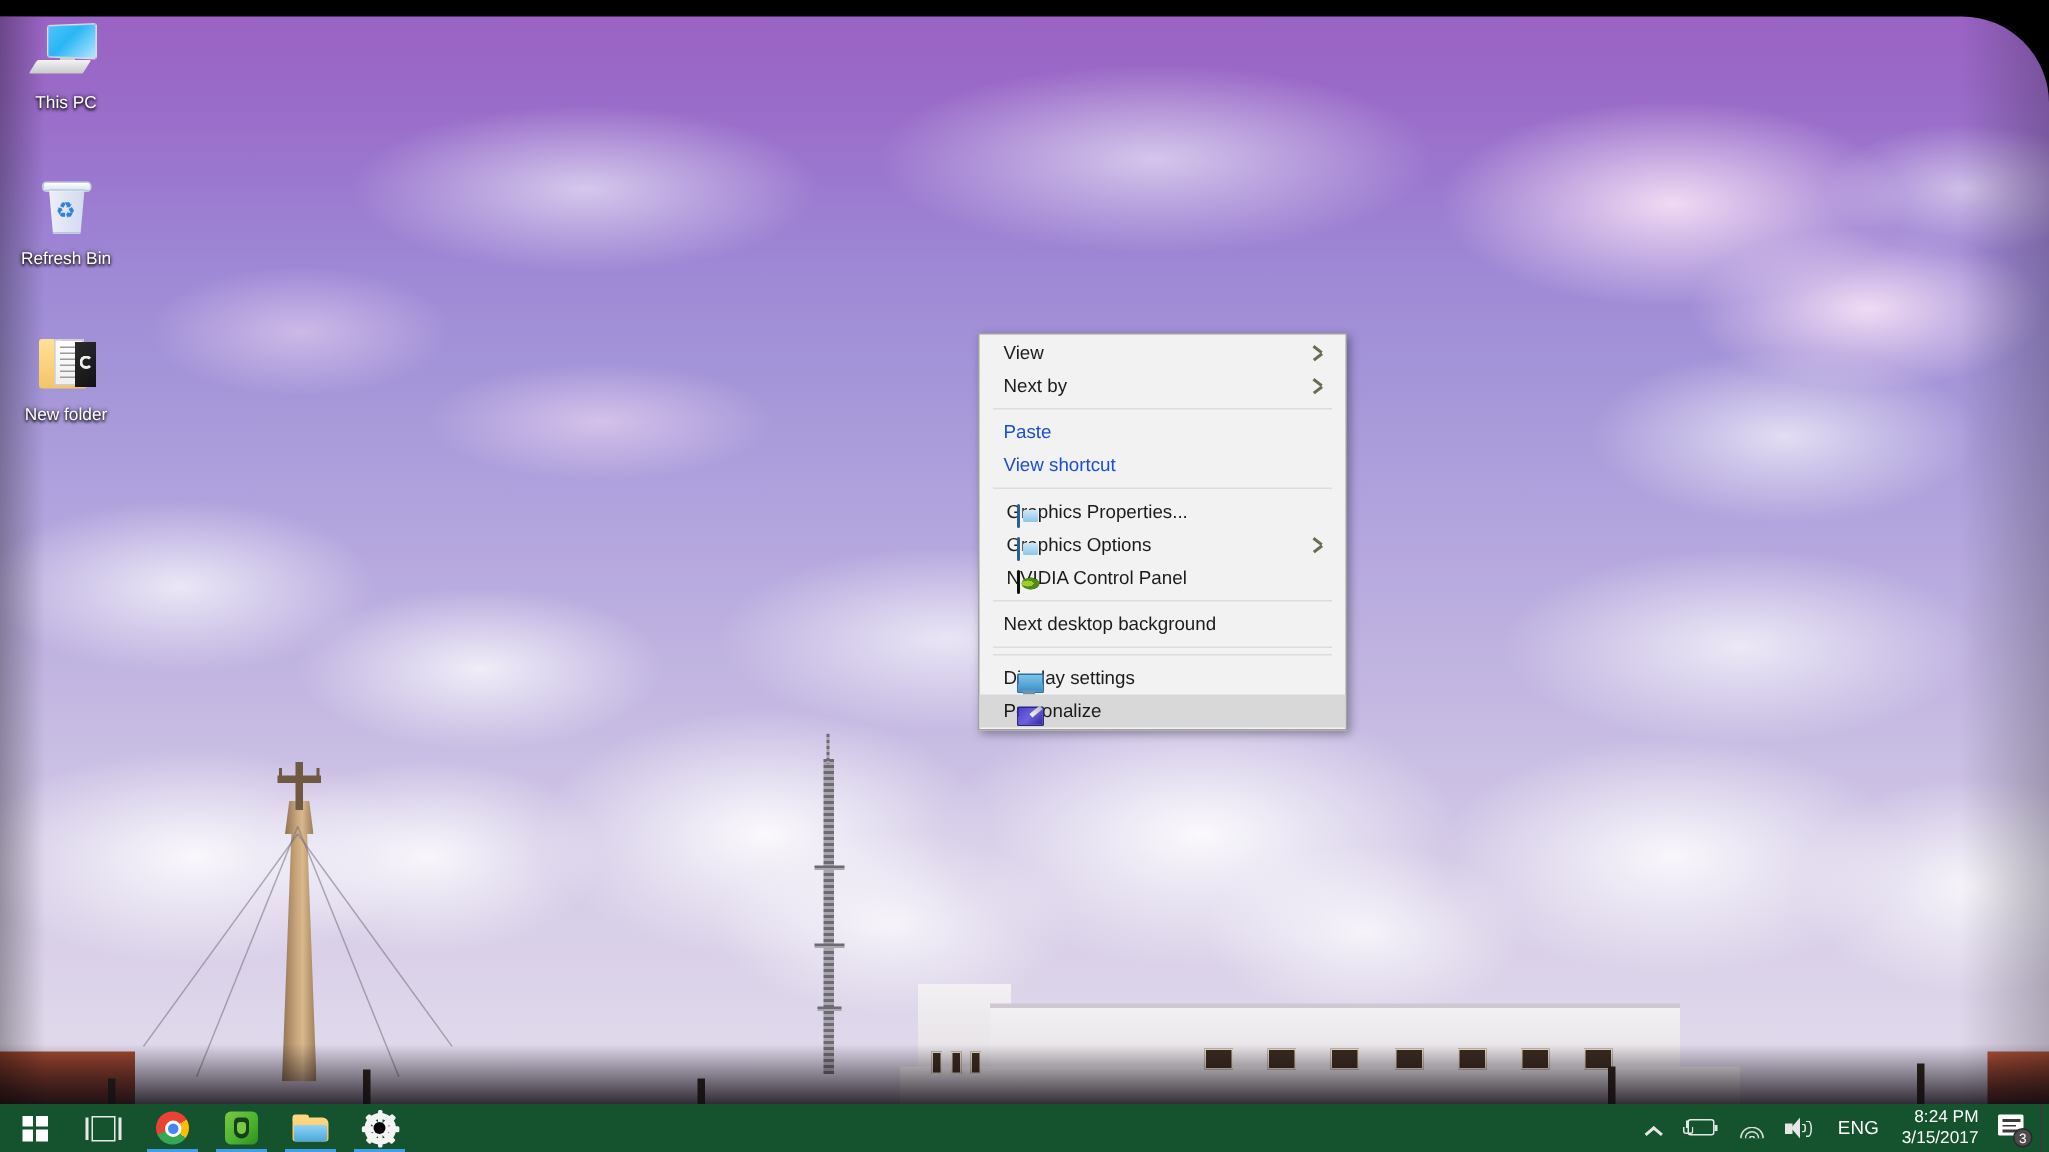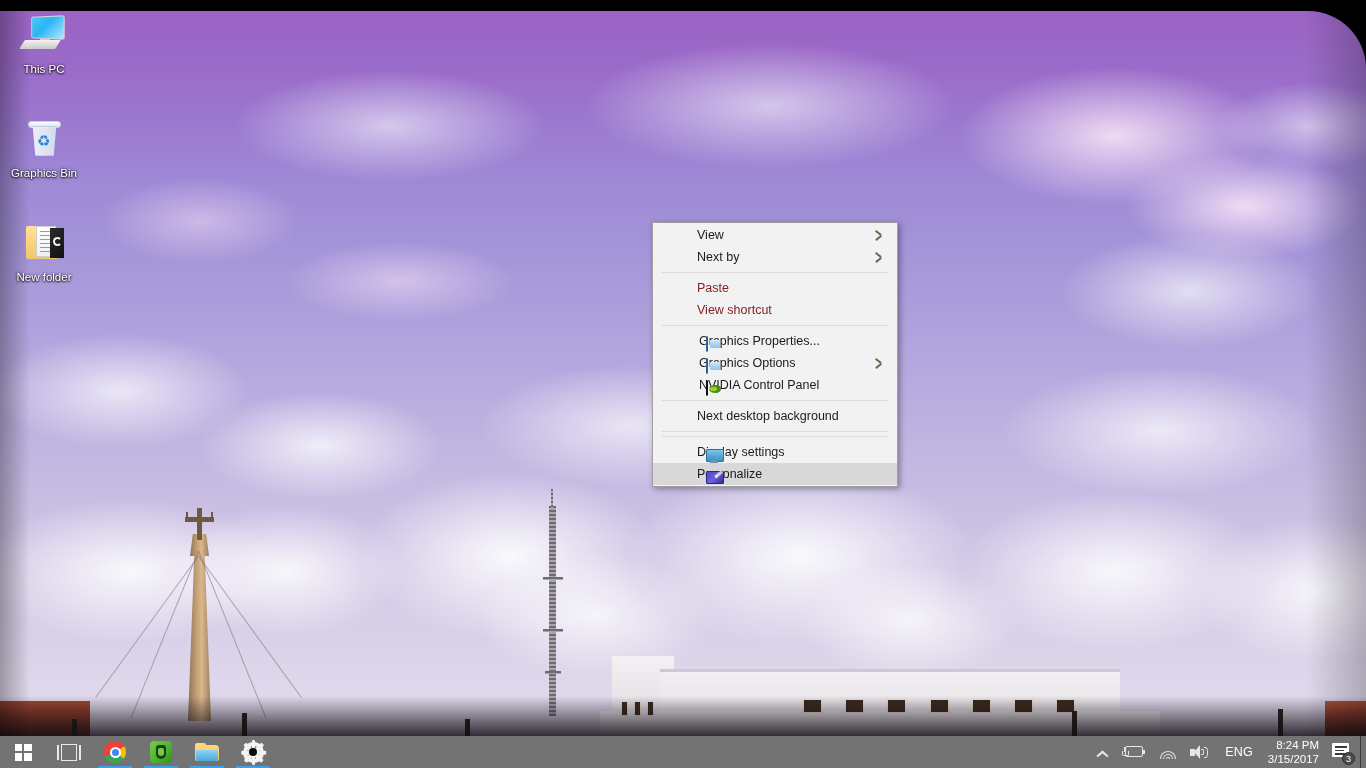--- a/index.html
+++ b/index.html
@@ -188,26 +188,26 @@
     box-shadow: 2px 2px 6px rgba(0,0,0,0.35);
     padding: 1px 0 1px 0;
     font-size: 12.5px;
     color: #1b1b1b;
     user-select: none;
   }
   .menu-item {
     position: relative;
     height: 22px;
     line-height: 22px;
-    padding-left: 44px;
+    padding-left: 16px;
     padding-right: 22px;
     white-space: nowrap;
     cursor: default;
   }
-  .menu-item.disabled { color: #7f1d1d; }
+  .menu-item.disabled { color: #1d4ed8; }
   .menu-item.highlight { background: #d8d8d8; }
   .menu-item .accel {
     position:absolute; right: 18px; top:0; font-size: 12px; color:#1b1b1b;
   }
   .menu-item .arrow {
     position:absolute; right: 13px; top: 0; width: 10px; height: 22px;
   }
   .menu-item .arrow::before,
   .menu-item .arrow::after {
     content:''; position:absolute; left:1px; width:7px; height:1.6px;
@@ -264,21 +264,21 @@
   }
   .icon-personalize::after {
     content:''; position:absolute; left:7px; top:0px; width:9px; height:2.5px;
     background: linear-gradient(to right,#f2f2f2,#bdbdbd);
     transform: rotate(-40deg); transform-origin: right center;
   }
 
   
   #taskbar {
     position:absolute; left:0; bottom:0; width:1366px; height:32px;
-    background: #737373;
+    background: #14532d;
     display:flex; align-items:center;
   }
   .tb-btn {
     width: 46px; height: 32px;
     display:flex; align-items:center; justify-content:center;
     position:relative; cursor:default;
   }
   .tb-btn .underline {
     position:absolute; bottom:0; left:6px; right:6px; height:2.5px; background:#3fa0e8;
   }
@@ -532,21 +532,21 @@
       </div>
       <div class="label">This PC</div>
     </div>
 
     <div class="desk-icon" style="left:6px; top:116px;">
       <div class="glyph">
         <div class="bin-lid"></div>
         <div class="bin-body"></div>
         <div class="bin-recycle">♻</div>
       </div>
-      <div class="label">Graphics Bin</div>
+      <div class="label">Refresh Bin</div>
     </div>
 
     <div class="desk-icon" style="left:6px; top:220px;">
       <div class="glyph">
         <div class="folder-tab"></div>
         <div class="folder-back"></div>
         <div class="folder-paper">
           <i style="top:4px"></i>
             <i style="top:8px"></i>
             <i style="top:12px"></i>

